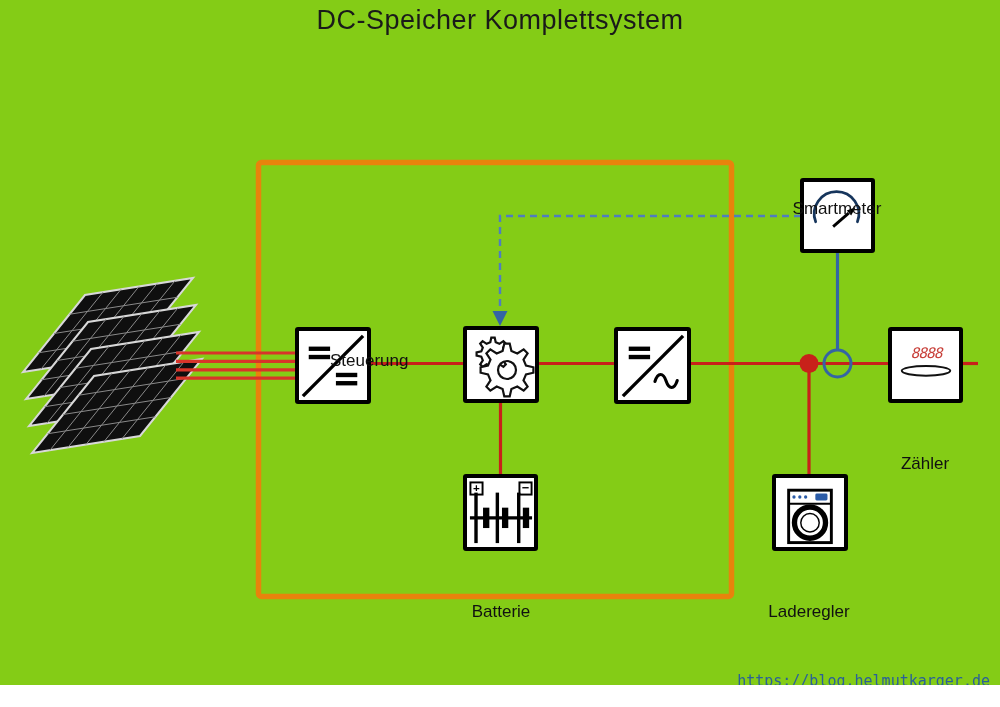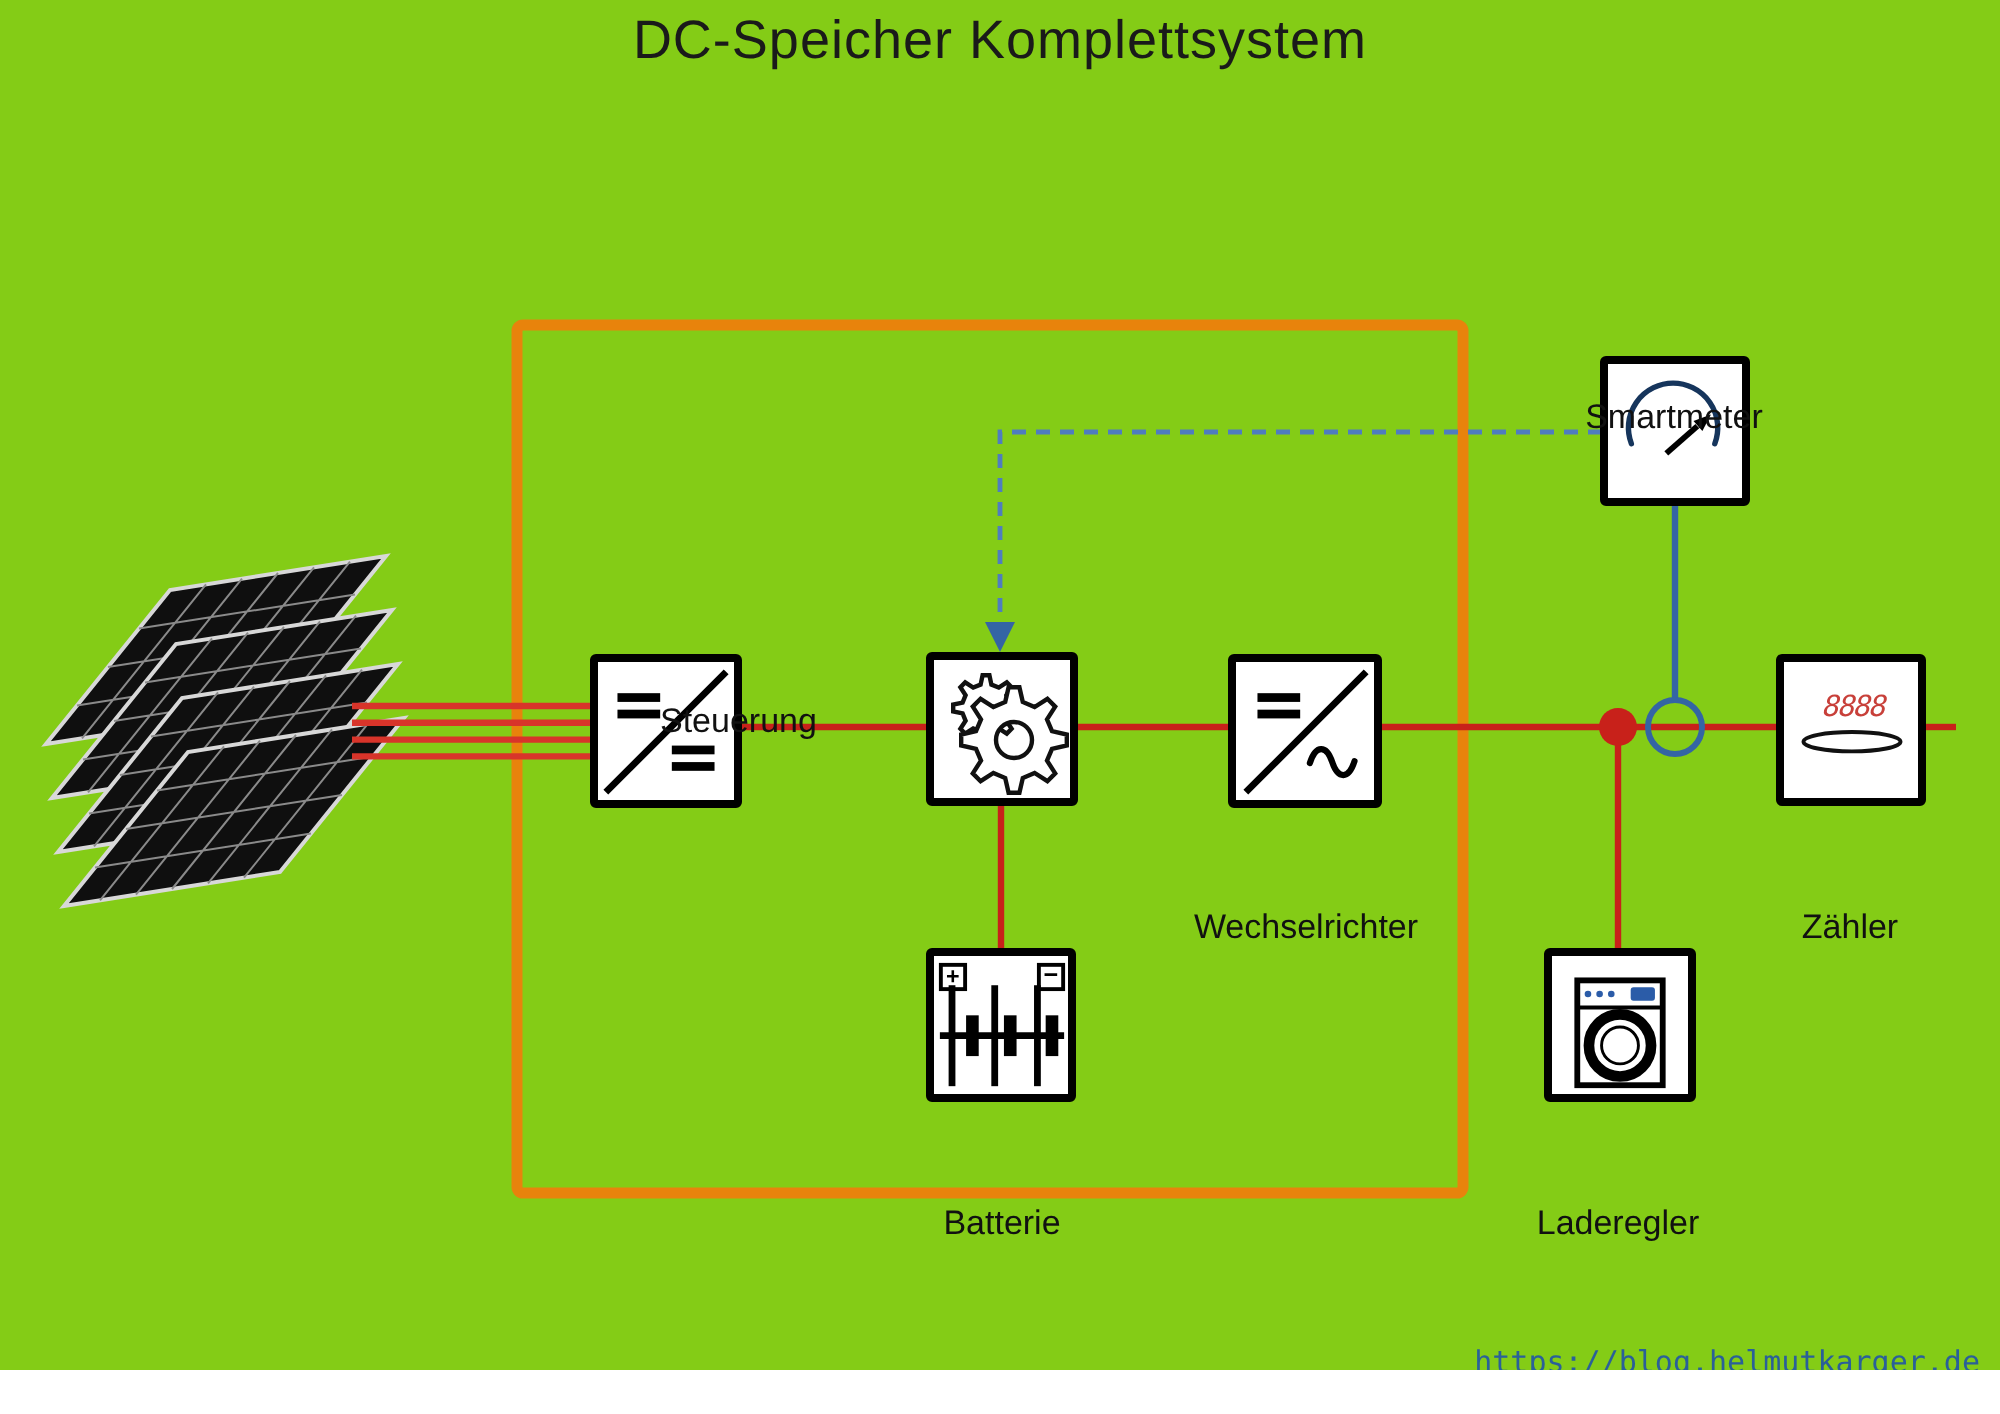--- a/index.html
+++ b/index.html
@@ -87,21 +87,20 @@
   <div class="lbl right" style="left:330px;top:304px;width:158px">Steuerung</div>
 
   <div class="node" style="left:614px;top:327px;width:77px;height:77px">
     <svg width="66" height="66" viewBox="0 0 68 68">
       <line x1="3" y1="65" x2="65" y2="3" stroke="#000" stroke-width="3.5"></line>
       <rect x="9" y="14" width="22" height="4.5" fill="#000"></rect>
       <rect x="9" y="22.5" width="22" height="4.5" fill="#000"></rect>
       <path d="M36,50 c3,-9.5 8.5,-9.5 11.5,-0.5 c3,9 8.5,9 11.5,-0.5" fill="none" stroke="#000" stroke-width="3.2" stroke-linecap="round"></path>
     </svg>
   </div>
-  <div class="lbl" style="left:573px;top:407px">Wechselrichter</div>
 
   <div class="node" style="left:800px;top:178px;width:75px;height:75px">
     <svg width="66" height="66" viewBox="0 0 68 68">
       <path d="M11,40 A23,23 0 1 1 54,40" fill="none" stroke="#16355C" stroke-width="2.8" stroke-linecap="round"></path>
       <line x1="29" y1="45" x2="45" y2="31" stroke="#000" stroke-width="3"></line>
       <polygon points="52,25 47.6,33.5 43,28.3" fill="#000"></polygon>
     </svg>
   </div>
   <div class="lbl" style="left:757px;top:152px">Smartmeter</div>
 

